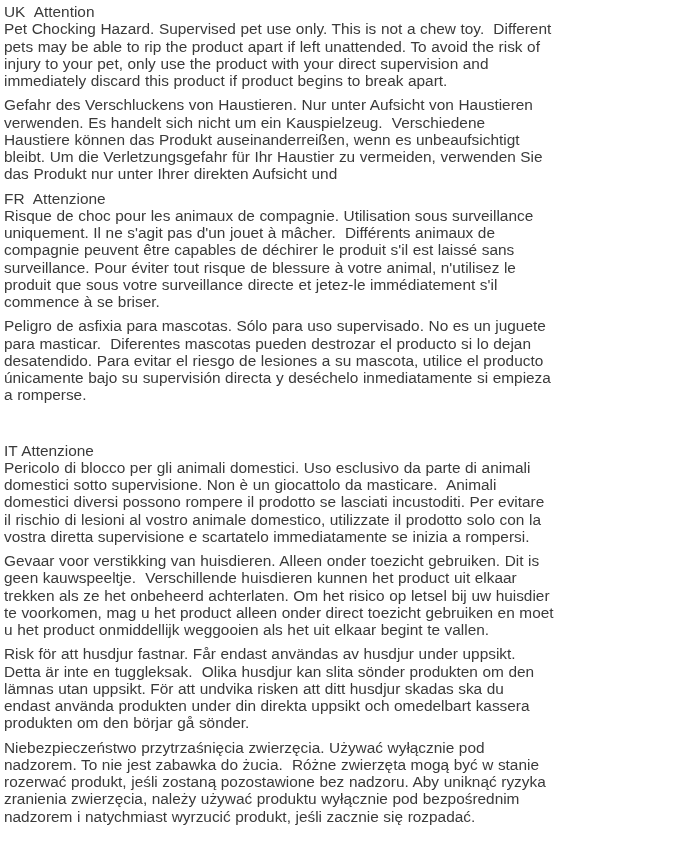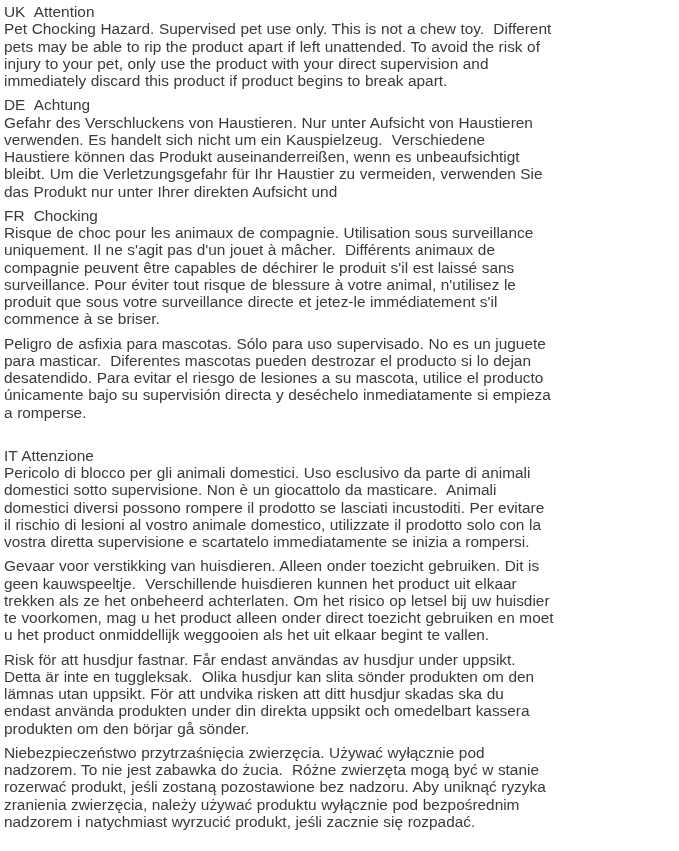--- a/index.html
+++ b/index.html
@@ -19,45 +19,44 @@
     color: #3a3a3a;
     font-family: "Liberation Sans", sans-serif;
     font-size: 15.4px;
     line-height: 17.25px;
     letter-spacing: 0;
   }
   .warning-section {
     margin: 0 0 7px 0;
   }
   .warning-section.extra-gap {
-    margin-top: 26px;
+    margin-top: 38px;
   }
   .section-heading,
   .section-body {
     white-space: pre-wrap;       
     word-spacing: 0.02em;
   }
 </style>
 </head>
 <body>
 
 <div class="doc">
 
   <section class="warning-section">
     <div class="section-heading">UK  Attention</div>
     <div class="section-body">Pet Chocking Hazard. Supervised pet use only. This is not a chew toy.  Different pets may be able to rip the product apart if left unattended. To avoid the risk of injury to your pet, only use the product with your direct supervision and immediately discard this product if product begins to break apart.</div>
   </section>
 
   <section class="warning-section">
-    <div class="section-heading">DE  Achtung</div>
     <div class="section-body">Gefahr des Verschluckens von Haustieren. Nur unter Aufsicht von Haustieren verwenden. Es handelt sich nicht um ein Kauspielzeug.  Verschiedene Haustiere können das Produkt auseinanderreißen, wenn es unbeaufsichtigt bleibt. Um die Verletzungsgefahr für Ihr Haustier zu vermeiden, verwenden Sie das Produkt nur unter Ihrer direkten Aufsicht und</div>
   </section>
 
   <section class="warning-section">
-    <div class="section-heading">FR  Chocking</div>
+    <div class="section-heading">FR  Attenzione</div>
     <div class="section-body">Risque de choc pour les animaux de compagnie. Utilisation sous surveillance uniquement. Il ne s'agit pas d'un jouet à mâcher.  Différents animaux de compagnie peuvent être capables de déchirer le produit s'il est laissé sans surveillance. Pour éviter tout risque de blessure à votre animal, n'utilisez le produit que sous votre surveillance directe et jetez-le immédiatement s'il commence à se briser.</div>
   </section>
 
   <section class="warning-section">
     <div class="section-body">Peligro de asfixia para mascotas. Sólo para uso supervisado. No es un juguete para masticar.  Diferentes mascotas pueden destrozar el producto si lo dejan desatendido. Para evitar el riesgo de lesiones a su mascota, utilice el producto únicamente bajo su supervisión directa y deséchelo inmediatamente si empieza a romperse.</div>
   </section>
 
   <section class="warning-section extra-gap">
     <div class="section-heading">IT Attenzione</div>
     <div class="section-body">Pericolo di blocco per gli animali domestici. Uso esclusivo da parte di animali domestici sotto supervisione. Non è un giocattolo da masticare.  Animali domestici diversi possono rompere il prodotto se lasciati incustoditi. Per evitare il rischio di lesioni al vostro animale domestico, utilizzate il prodotto solo con la vostra diretta supervisione e scartatelo immediatamente se inizia a rompersi.</div>

